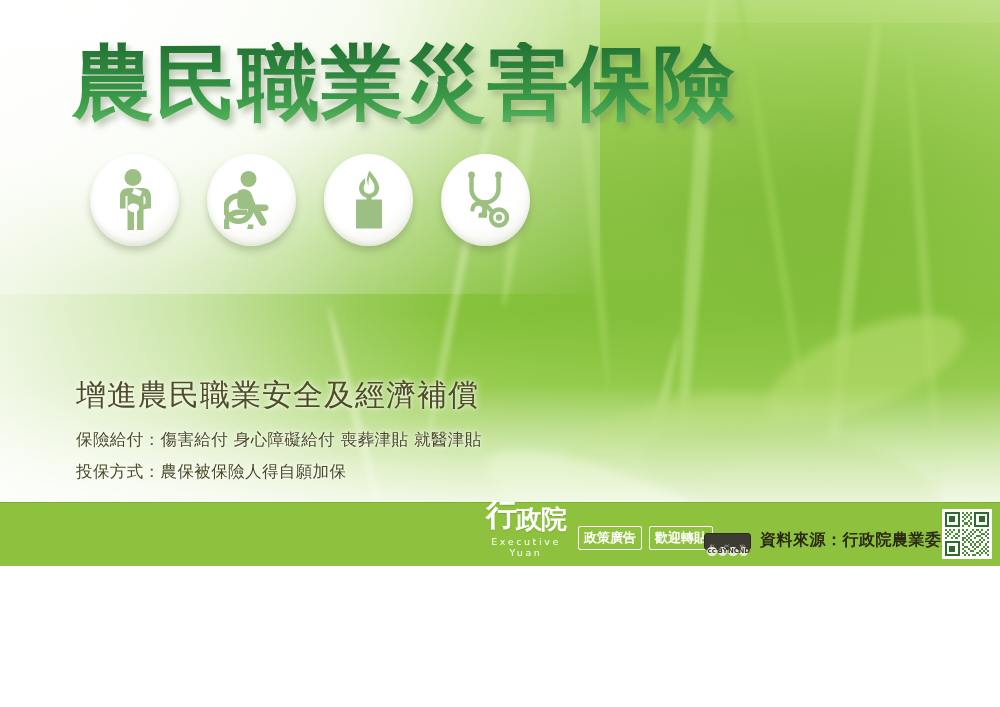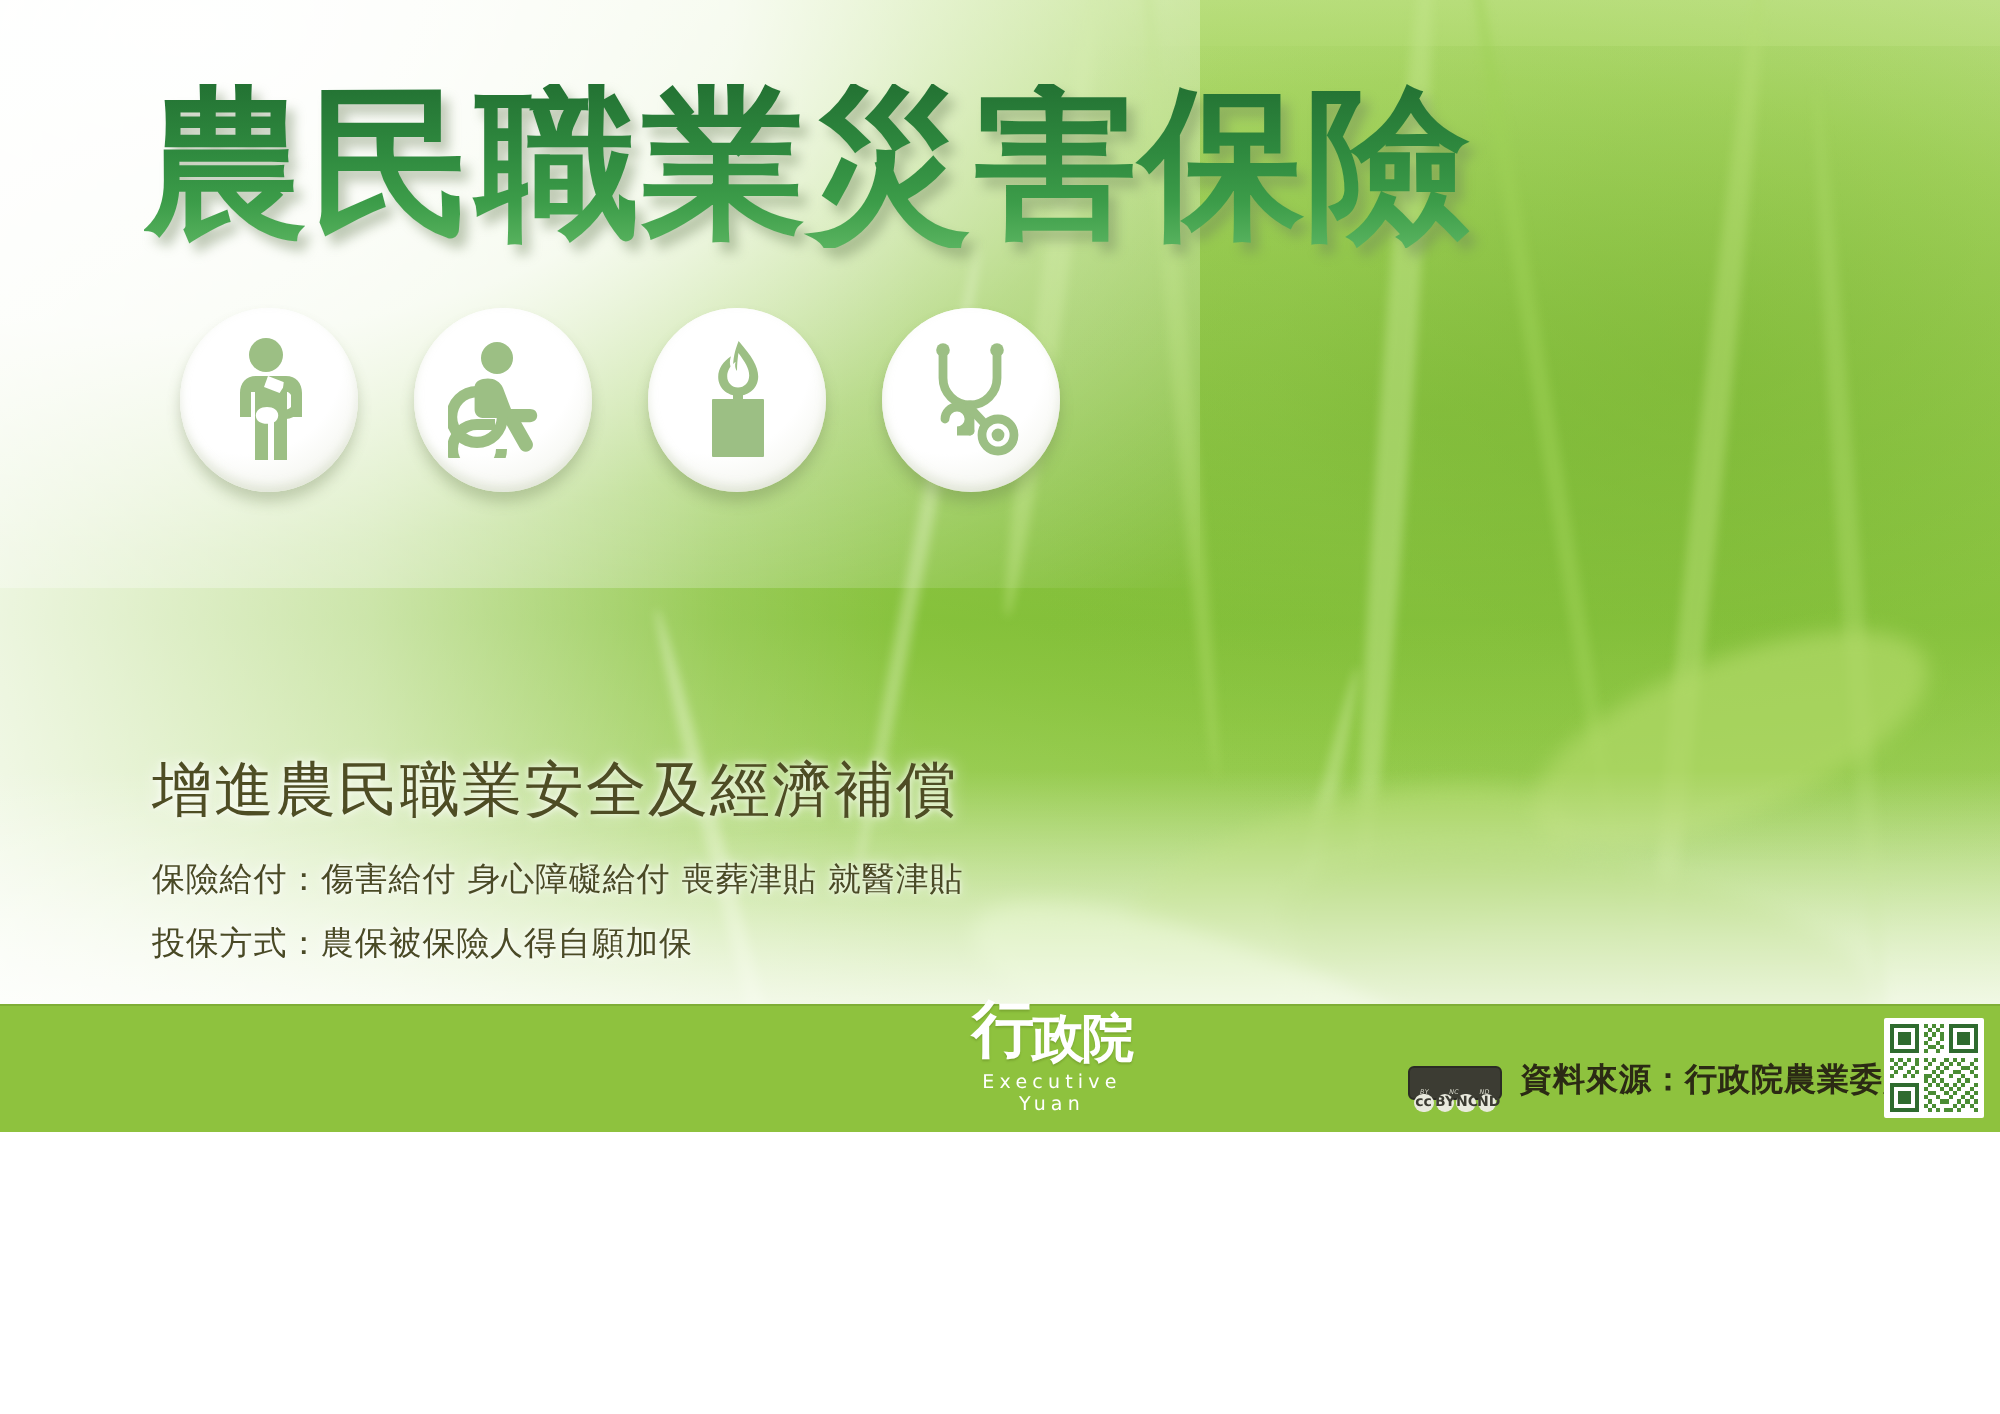--- a/index.html
+++ b/index.html
@@ -246,20 +246,24 @@
     <div class="copy-line">投保方式：農保被保險人得自願加保</div>
   </div>
 
   <div class="footer">
 
     <div class="ey-logo">
       <div class="ey-cn"><span class="c1">行</span><span>政院</span></div>
       <div class="ey-en">Executive Yuan</div>
     </div>
 
+    <div class="tags">
+      <div class="tag">政策廣告</div>
+      <div class="tag">歡迎轉貼</div>
+    </div>
 
     <div class="cc-badge">
       <span class="cc-dot">cc</span>
       <span class="cc-dot">BY</span>
       <span class="cc-dot">NC</span>
       <span class="cc-dot">ND</span>
       <span class="cc-sub">
         <i>BY</i>
         <i>NC</i>
         <i>ND</i>

